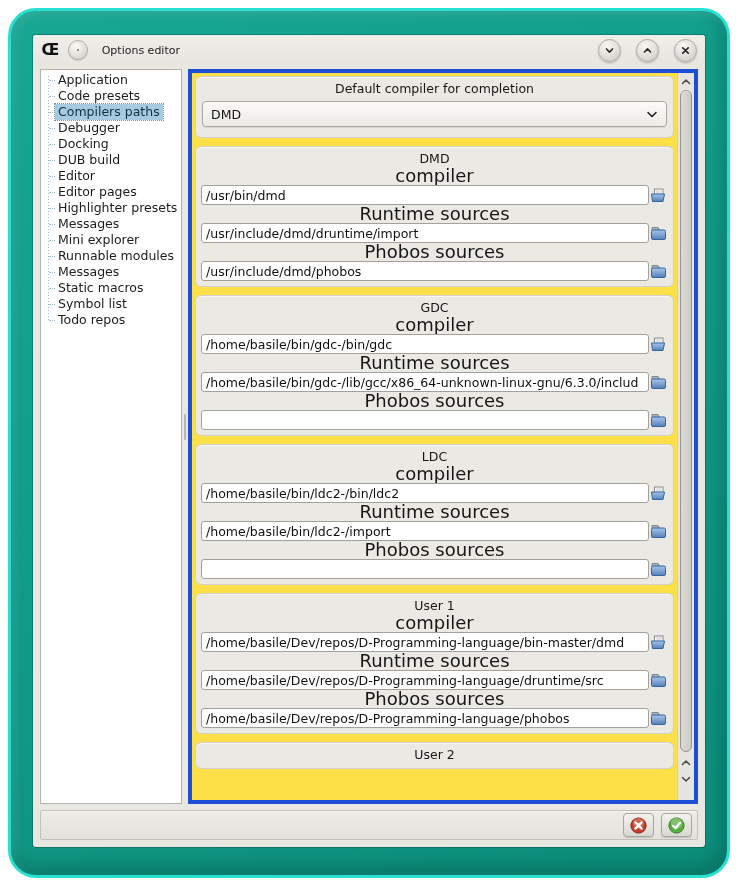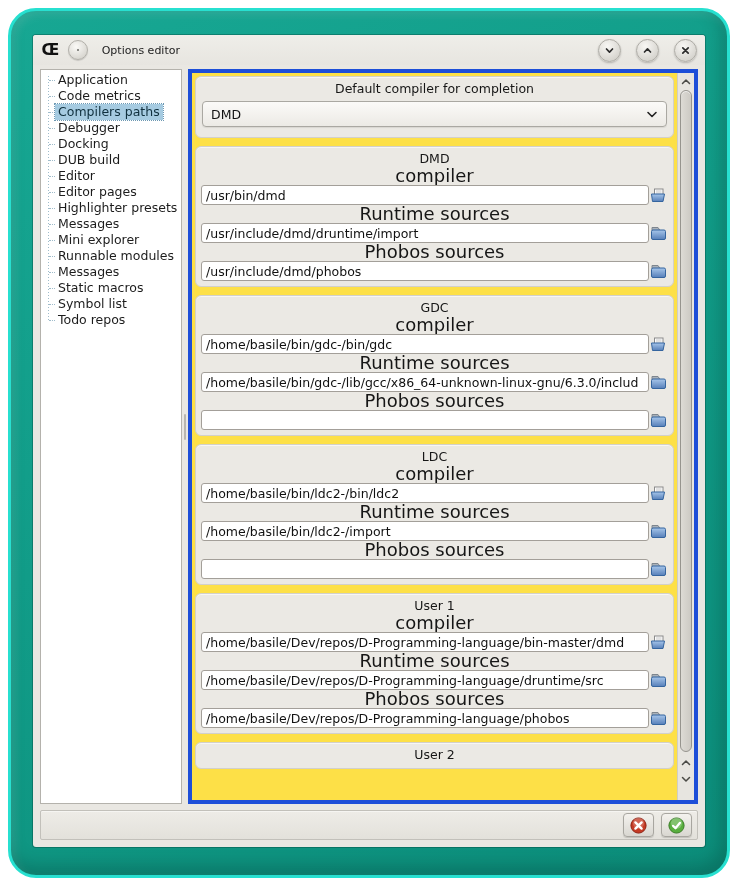--- a/index.html
+++ b/index.html
@@ -118,21 +118,21 @@
     </div>
 
     <div class="body-row">
 
       <div class="sidebar">
         <ul class="tree">
           <li>
               <span>Application</span>
             </li>
           <li>
-              <span>Code metrics</span>
+              <span>Code presets</span>
             </li>
           <li class="selected">
               <span>Compilers paths</span>
             </li>
           <li>
               <span>Debugger</span>
             </li>
           <li>
               <span>Docking</span>
             </li>

